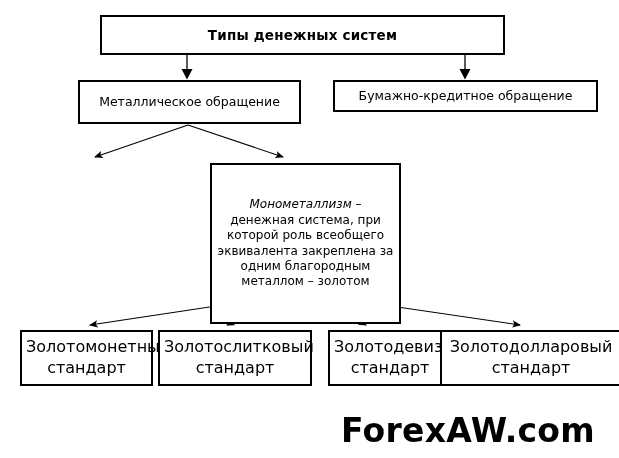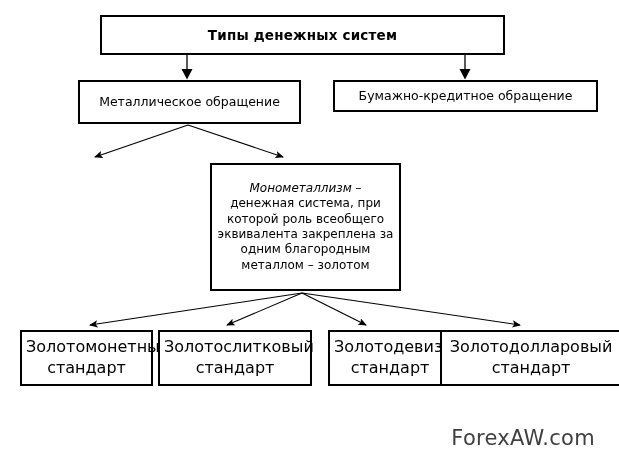--- a/index.html
+++ b/index.html
@@ -82,21 +82,21 @@
     top: 155px;
     width: 183px;
     height: 128px;
     font-size: 12px;
     line-height: 1.28;
   }
   #node-monometal {
     left: 210px;
     top: 155px;
     width: 191px;
-    height: 128px;
+    height: 161px;
     font-size: 12px;
     line-height: 1.28;
   }
   .node em {
     font-style: italic;
     font-weight: normal;
   }
 
   
   .leaf {
@@ -108,25 +108,26 @@
   #node-coin   { left: 20px;  width: 133px; }
   #node-bar    { left: 158px; width: 154px; }
   #node-motto  { left: 300px; width: 124px; margin-left: 28px; }
   #node-dollar { left: 440px; width: 182px; }
 
   
   #watermark {
     position: absolute;
     right: 24px;
     bottom: 16px;
-    font-size: 21px;
-    color: #404040;
+    font-size: 33px;
+    color: #000000;
     font-family: "DejaVu Sans", "Liberation Sans", sans-serif;
     letter-spacing: 0.3px;
     white-space: nowrap;
+    font-weight: bold;
   }
 </style>
 </head>
 <body>
 
 <div id="canvas">
 
   <svg class="edges" width="619" height="458" viewBox="0 0 619 458" xmlns="http://www.w3.org/2000/svg">
     <defs>
       <marker id="ah" markerWidth="9" markerHeight="9" refX="7.6" refY="3.6" orient="auto" markerUnits="userSpaceOnUse">

